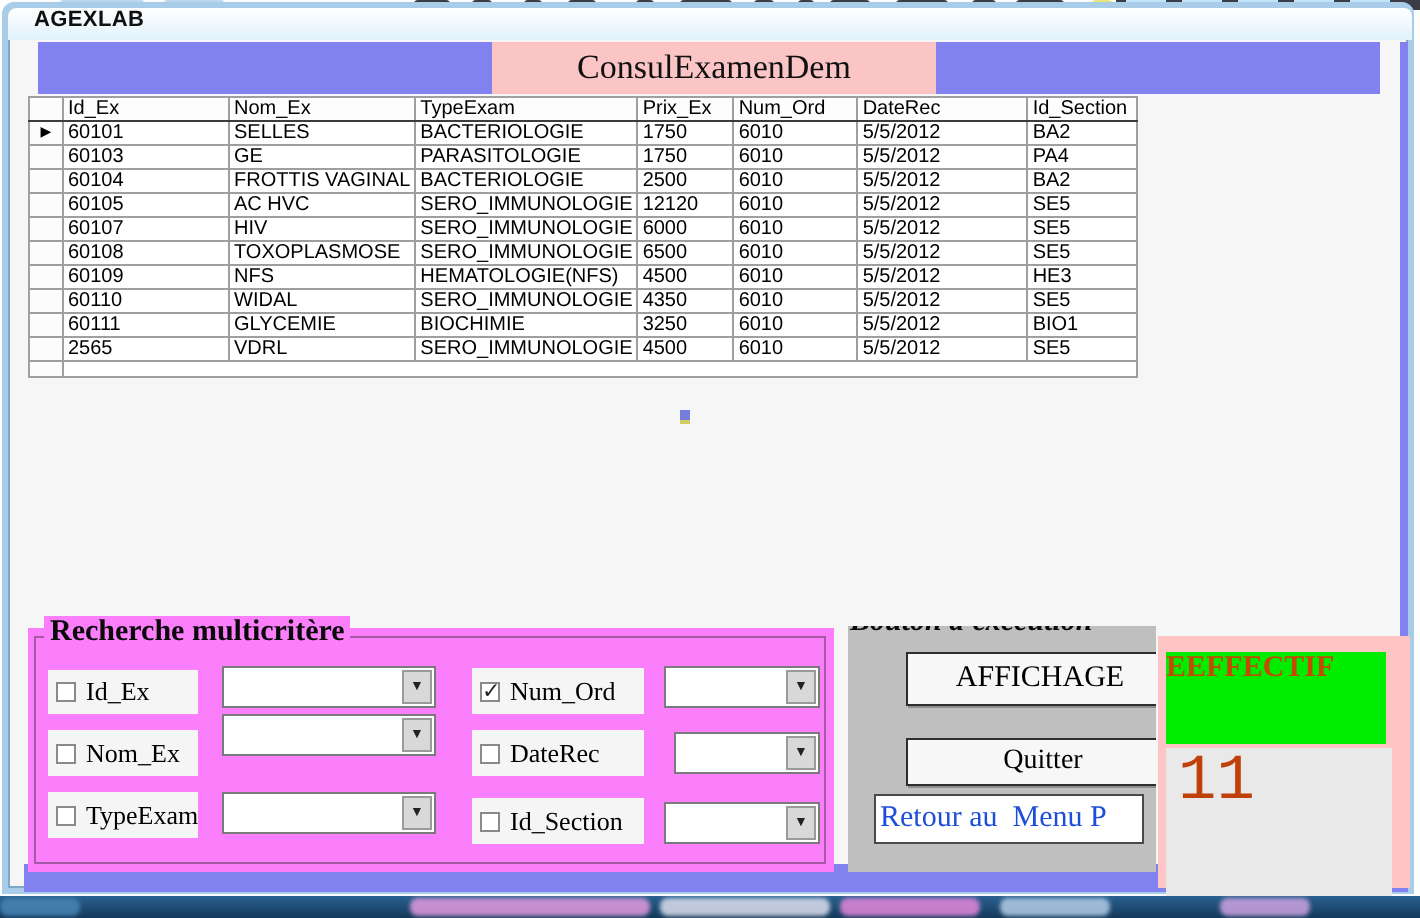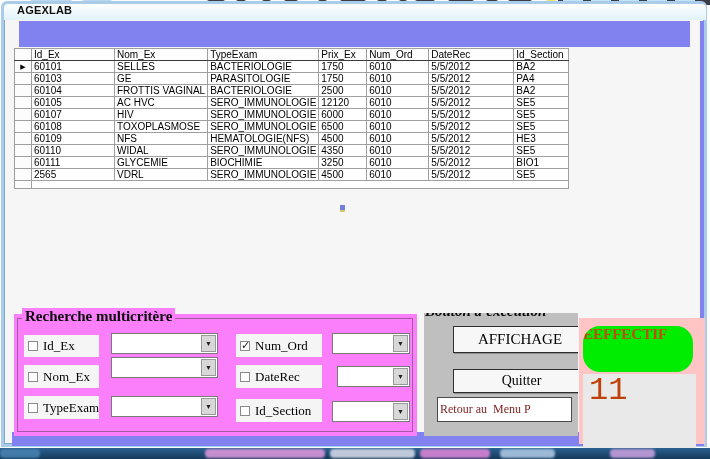--- a/index.html
+++ b/index.html
@@ -62,28 +62,28 @@
                   background:#bfbfbf; overflow:hidden; }
   .clipped-title { position:absolute; left:1px; top:-10px; font-family:"Liberation Serif", serif;
                    font-weight:bold; font-style:italic; font-size:15px; color:#0a0a0a; white-space:nowrap; }
   .btn { position:absolute; background:#f7f7f7; border:1px solid #2e2e2e; box-shadow:1px 1px 0 #8e8e8e;
          display:flex; align-items:center; justify-content:center;
          font-family:"Liberation Serif", serif; color:#000; cursor:default;margin-left:16px; }
   .btn-affichage { left:13px; top:13px; width:134px; height:27px; font-size:15px; }
   .btn-quitter { left:13px; top:56px; width:137px; height:24px; font-size:14px; }
   .retour-box { position:absolute; left:13px; top:84px; width:135px; height:25px; background:#ffffff;
                 border:1px solid #4a4a4a; display:flex; align-items:center;
-                font-family:"Liberation Serif", serif; font-size:12px; color:#7f1d1d;
+                font-family:"Liberation Serif", serif; font-size:15px; color:#1d4ed8;
                 padding-left:2px; white-space:pre; }
 
   
   .effectif-panel { position:absolute; left:579px; top:318px; width:126px; height:126px; background:#ffc4c4; }
   .effectif-label { position:absolute; left:4px; top:8px; width:110px; height:46px; background:#00ec00;
                     font-family:"Liberation Serif", serif; font-weight:bold; font-size:15px; color:#c44a00;
-                    line-height:1.1; overflow:hidden;border-radius:17px; }
+                    line-height:1.1; overflow:hidden; }
   .effectif-value { position:absolute; left:4px; top:56px; width:113px; height:87px; background:#e9e9e9;
                     font-family:Liberation Mono, monospace; font-size:32px; color:#c0400a;
                     line-height:1.05; padding-left:6px; }
 
   
   .taskbar { position:absolute; left:0; top:448px; width:710px; height:11px;
              background:linear-gradient(#2a6191,#14395a); overflow:hidden; }
   .tb-blob { position:absolute; top:1px; height:9px; border-radius:4px; filter:blur(1px); opacity:.8; }
 </style>
 </head>
@@ -111,20 +111,21 @@
   <div class="artifact bump" style="left:591px;width:20px;"></div>
   <div class="artifact bump" style="left:619px;width:20px;"></div>
   <div class="artifact bump" style="left:647px;width:20px;"></div>
   <div class="artifact bump" style="left:675px;width:20px;"></div>
 
   <div class="win"></div>
   <div class="titlebar"></div>
   <div class="apptitle">AGEXLAB</div>
 
   <div class="band"></div>
+  <div class="band-title">ConsulExamenDem</div>
   <div class="rightstrip"></div>
   <div class="bottomstrip"></div>
 
   <table class="grid">
     <colgroup>
       <col style="width:17px">
         <col style="width:83px">
         <col style="width:89px">
         <col style="width:83px">
       <col style="width:48px">

